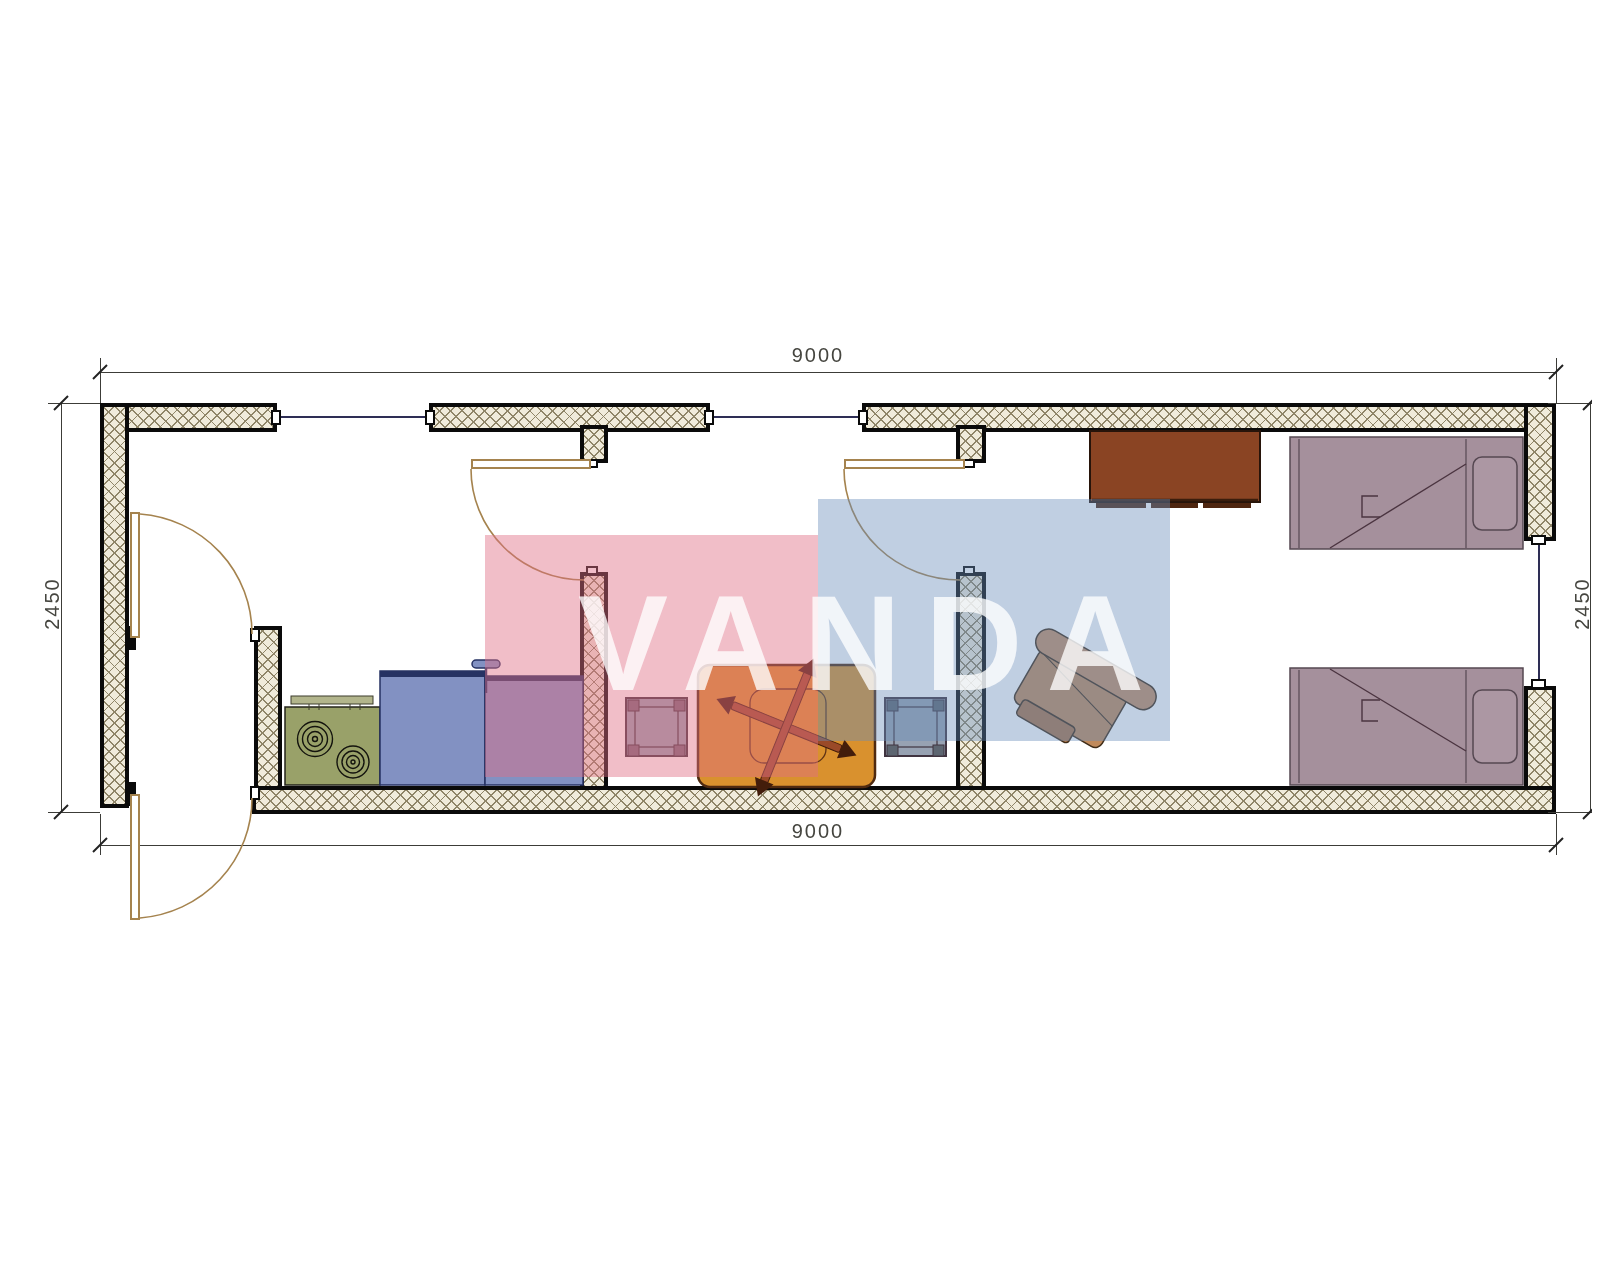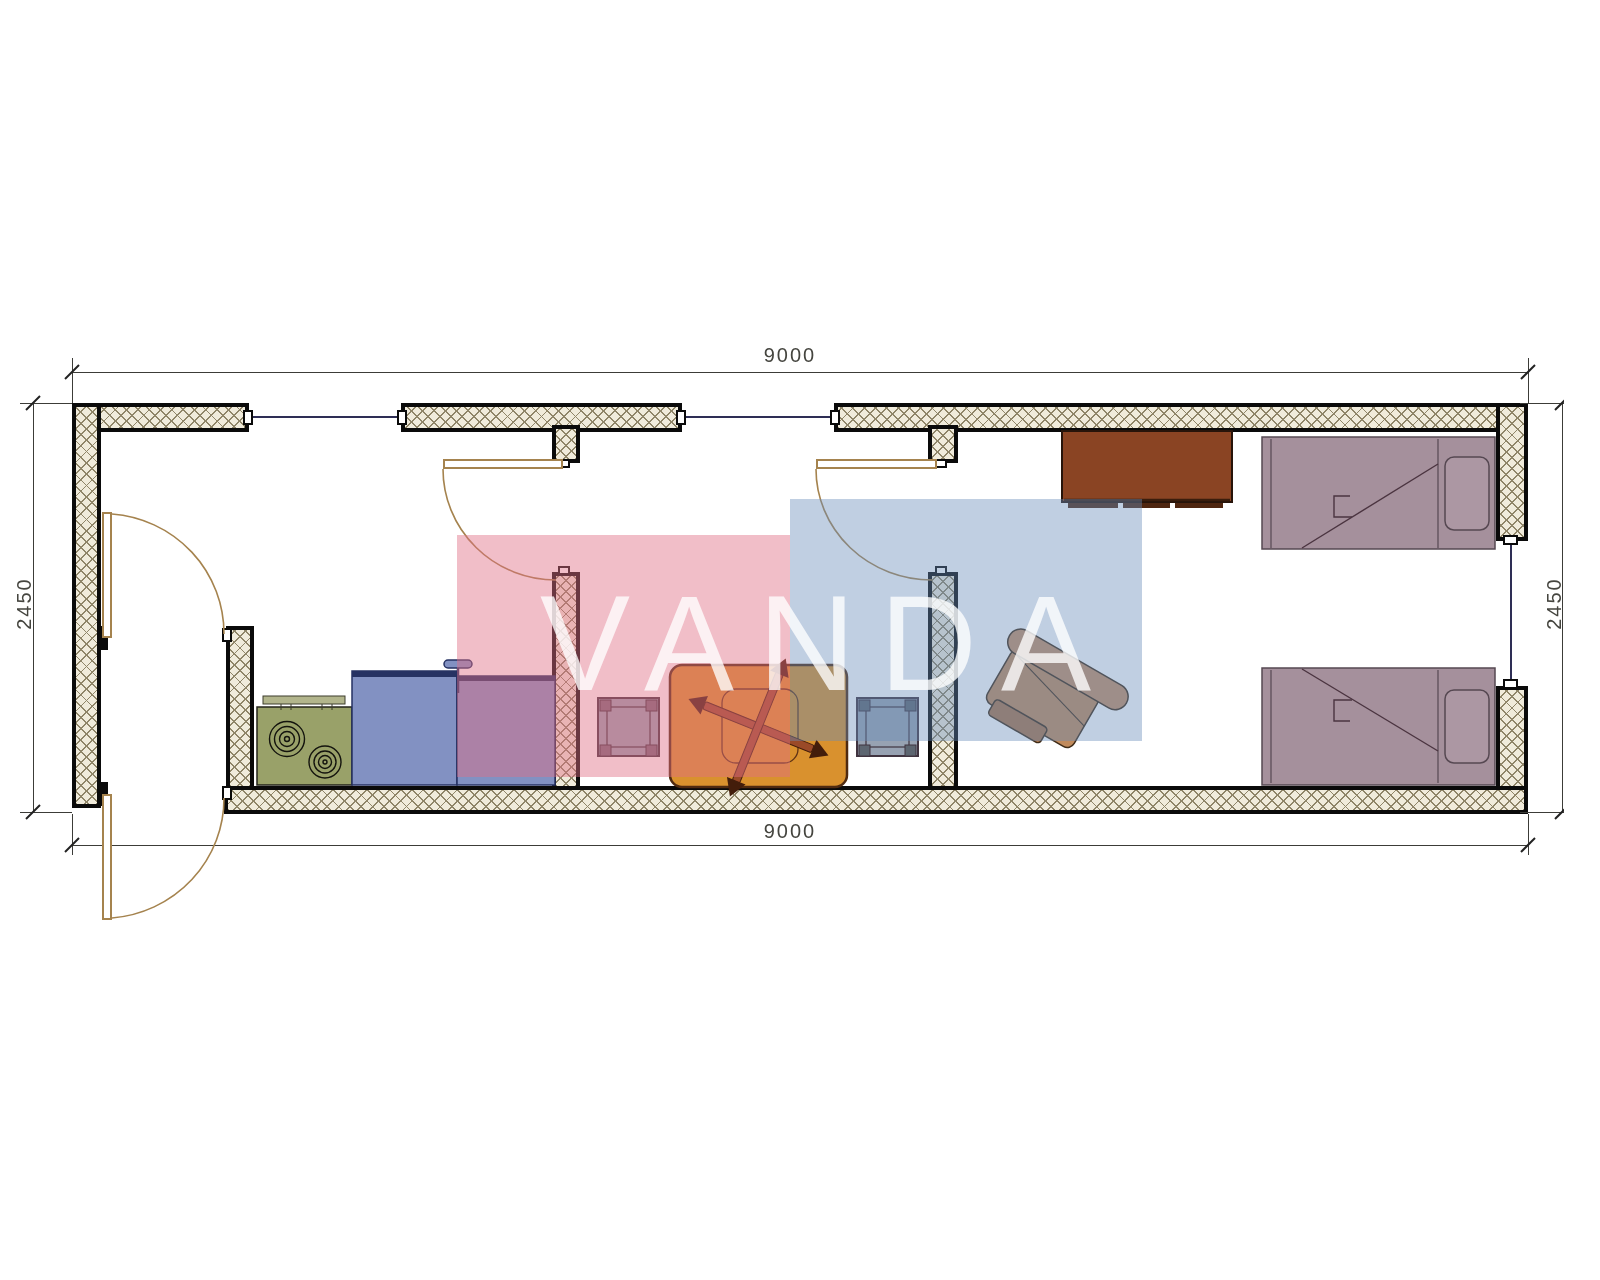--- a/index.html
+++ b/index.html
@@ -1,17 +1,17 @@
 <!DOCTYPE html>
 <html style="--wall_fill: #f0ebdb; --hatch_line: #8f8568; --line_dark: #0a0a0a; --dim_line: #3c3c38; --dim_text: #45453f; --door_line: #a5834e; --glass_line: #2e2e55; --stove_fill: #99a169; --shelf_fill: #b2b58c; --cabinet_fill: #8291c2; --cabinet_edge: #263263; --table_fill: #d9912e; --table_edge: #4f2a10; --cross_fill: #9a4a28; --stool_fill: #97a2b2; --stool_edge: #403440; --chair_fill: #c59067; --chair_edge: #3f2c18; --wardrobe_fill: #8a4423; --wardrobe_edge: #27140a; --bed_fill: #a5909c; --bed_edge: #564852; --pillow_fill: #ac97a3; --watermark_pink: rgba(223,110,134,0.45); --watermark_blue: rgba(105,140,185,0.42); --watermark_text: rgba(255,255,255,0.78);"><head>
 <meta charset="utf-8">
 <style>
   html,body{margin:0;padding:0;background:#fff;}
   #canvas{position:relative;width:1564px;height:1280px;background:#fff;overflow:hidden;
-          font-family:"Liberation Sans",sans-serif;}
+          font-family:"Liberation Sans",sans-serif;margin-left:28px;}
   
   .wall{position:absolute;box-sizing:border-box;border:4px solid var(--line_dark);
         background-color:var(--wall_fill);
         background-image:
           repeating-linear-gradient(45deg, var(--hatch_line) 0 1.3px, transparent 1.3px 8px),
           repeating-linear-gradient(-45deg, var(--hatch_line) 0 1.3px, transparent 1.3px 8px);
         z-index:1;}
   .jamb-black{position:absolute;background:var(--line_dark);z-index:2;}
   .glass{position:absolute;background:var(--glass_line);z-index:1;}
   .cap{position:absolute;background:#fff;border:2px solid var(--line_dark);box-sizing:border-box;z-index:3;}
@@ -22,22 +22,22 @@
              text-align:center;z-index:2;}
   .rot{transform:rotate(-90deg);transform-origin:center;}
   
   #plan-svg{position:absolute;left:0;top:0;z-index:4;}
   .arc{fill:none;stroke:var(--door_line);stroke-width:1.6;}
   .burner{fill:none;stroke:#14140e;stroke-width:1.4;}
   .foldline{fill:none;stroke:#4b3440;stroke-width:1.4;}
   
   .wm-block{position:absolute;z-index:5;}
   #wm-text{position:absolute;left:540px;top:575px;width:610px;height:140px;z-index:6;
-           font-weight:normal;font-size:135px;line-height:138px;letter-spacing:24px;
-           color:var(--watermark_text);white-space:nowrap;}
+           font-weight:bold;font-size:135px;line-height:138px;letter-spacing:24px;
+           text-align:center;color:var(--watermark_text);white-space:nowrap;}
 </style>
 </head>
 <body>
 
 <div id="canvas">
 
   <div class="wall" style="left:72px;top:403px;width:177px;height:29px;"></div>
   <div class="wall" style="left:401px;top:403px;width:281px;height:29px;"></div>
   <div class="wall" style="left:834px;top:403px;width:694px;height:29px;"></div>
   <div class="wall" style="left:72px;top:403px;width:29px;height:405px;"></div>

